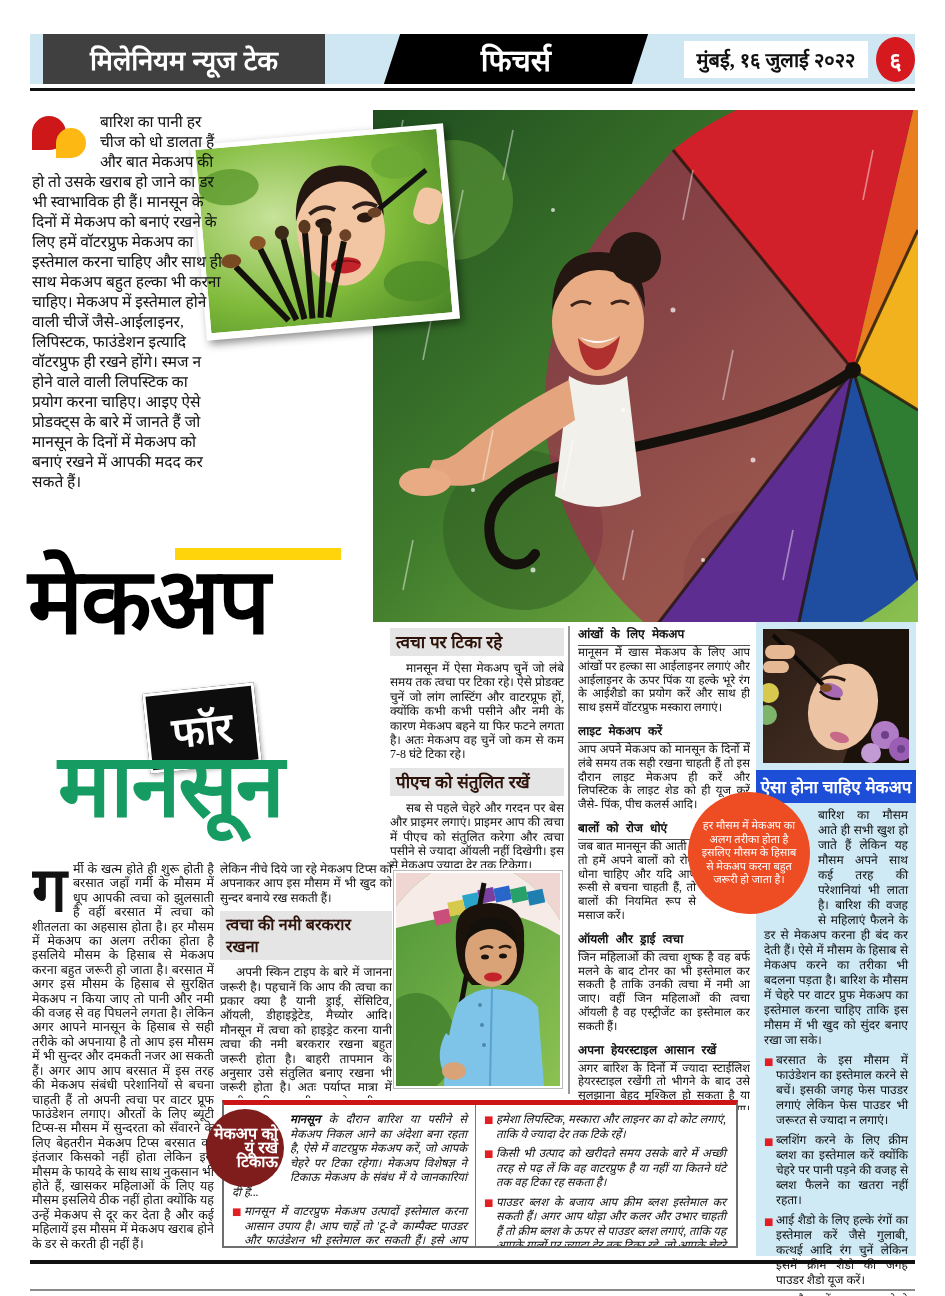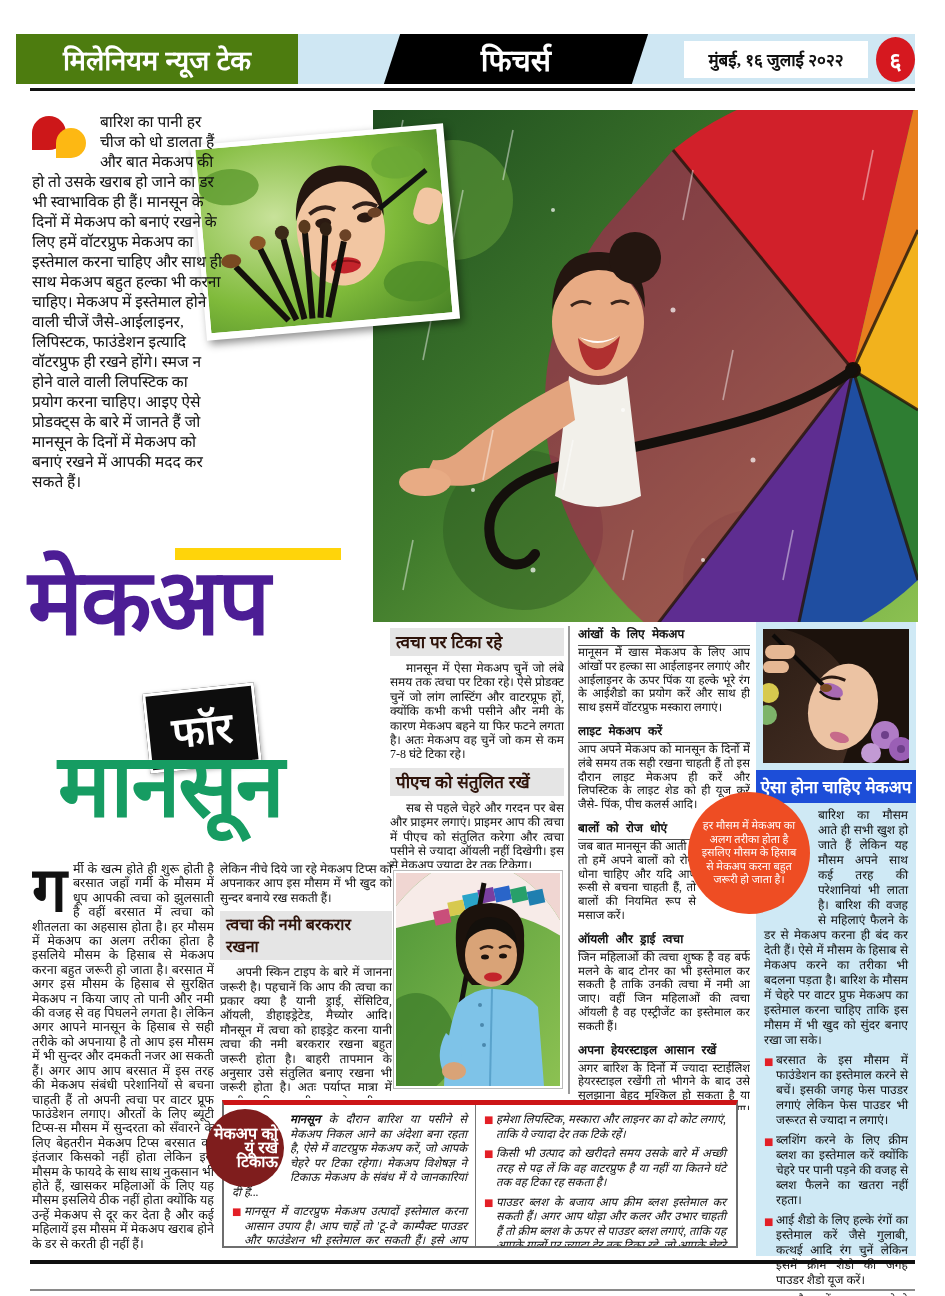--- a/index.html
+++ b/index.html
@@ -2,29 +2,29 @@
 <html><head>
 <meta charset="utf-8">
 <style>
   html,body{margin:0;padding:0;background:#e8e8e8;}
   .page{position:relative;width:945px;height:1296px;background:#ffffff;margin:0 auto;
         font-family:"Liberation Serif",serif;color:#111;overflow:hidden;}
   .clip{overflow:hidden;}
 
   
   .header-band{position:absolute;left:30px;top:34px;width:885px;height:50px;background:#cfe7f3;}
-  .masthead{position:absolute;left:16px;top:34px;width:282px;height:50px;background:#4d7c0f;
+  .masthead{position:absolute;left:43px;top:34px;width:282px;height:50px;background:#404040;
             color:#fff;font-family:"Liberation Sans",sans-serif;font-weight:bold;font-size:27px;
             display:flex;align-items:center;justify-content:center;}
   .section-flag{position:absolute;left:392px;top:34px;width:248px;height:50px;background:#000;
             transform:skewX(-18deg);display:flex;align-items:center;justify-content:center;}
   .section-flag span{transform:skewX(18deg);color:#fff;font-family:"Liberation Sans",sans-serif;
             font-weight:bold;font-size:30px;}
   .dateline{position:absolute;left:684px;top:41px;width:184px;height:37px;background:#fff;
-            display:flex;align-items:center;justify-content:center;font-weight:bold;font-size:17px;}
+            display:flex;align-items:center;justify-content:center;font-weight:bold;font-size:20px;}
   .page-num{position:absolute;left:876px;top:37px;width:39px;height:45px;background:#d6181f;
             border-radius:50%;color:#fff;font-weight:bold;font-size:23px;display:flex;
             align-items:center;justify-content:center;}
   .header-rule{position:absolute;left:30px;top:88px;width:885px;height:3px;background:#101010;}
 
   
   .photo-main{position:absolute;left:373px;top:110px;width:545px;height:512px;}
   .photo-inset{position:absolute;left:198px;top:134px;width:254px;height:196px;
             transform:rotate(-5deg);background:#fff;padding:5px;box-sizing:border-box;
             box-shadow:3px 4px 9px rgba(0,0,0,.45);}
@@ -37,22 +37,22 @@
   .intro-col{position:absolute;left:32px;top:112px;width:190px;height:436px;
              font-size:15.5px;line-height:20px;text-align:left;}
   .quote-icon{float:left;width:62px;height:44px;position:relative;margin:4px 6px 0 0;}
   .quote-icon .q1{position:absolute;left:0;top:0;width:34px;height:34px;background:#cd1719;
              border-radius:50% 50% 50% 0;}
   .quote-icon .q2{position:absolute;left:24px;top:12px;width:30px;height:30px;background:#fdb813;
              border-radius:50% 50% 50% 0;}
 
   
   .headline-bar{position:absolute;left:175px;top:548px;width:166px;height:12px;background:#ffd40a;}
-  .headline-1{position:absolute;left:28px;top:556px;width:360px;font-family:Liberation Sans, sans-serif;
-             font-weight:bold;font-size:92px;line-height:1.0;color:#4c1d95;letter-spacing:-2px;}
+  .headline-1{position:absolute;left:28px;top:556px;width:360px;font-family:Liberation Serif, serif;
+             font-weight:bold;font-size:92px;line-height:1.0;color:#000000;letter-spacing:-2px;}
   .headline-for{position:absolute;left:146px;top:688px;width:106px;height:74px;background:#0d0d0d;
              border:3px solid #fff;transform:rotate(-6deg);display:flex;align-items:center;
              justify-content:center;color:#fff;font-family:"Liberation Sans",sans-serif;
              font-weight:bold;font-size:42px;box-shadow:1px 2px 5px rgba(0,0,0,.35);}
   .headline-3{position:absolute;left:58px;top:742px;width:340px;font-family:"Liberation Sans",sans-serif;
              font-weight:bold;font-size:88px;line-height:1.0;color:#169c62;letter-spacing:-2px;}
 
   
   .col-mid{position:absolute;left:390px;top:622px;width:174px;height:246px;}
   .h-salmon{background:#e5e5e5;color:#2e130a;font-family:"Liberation Sans",sans-serif;

